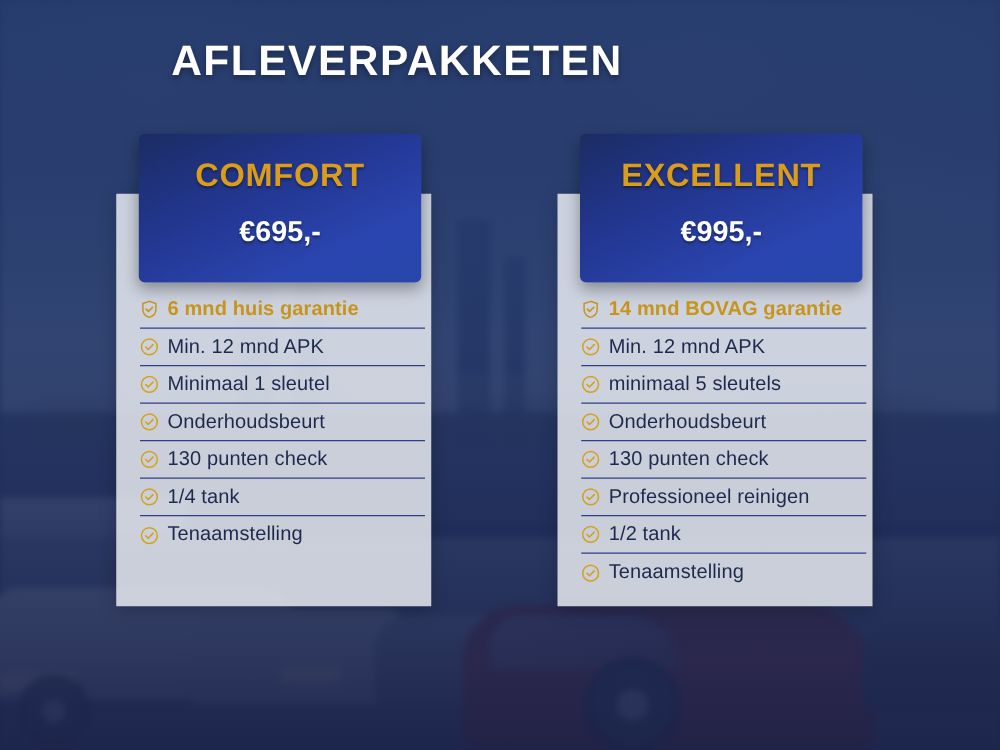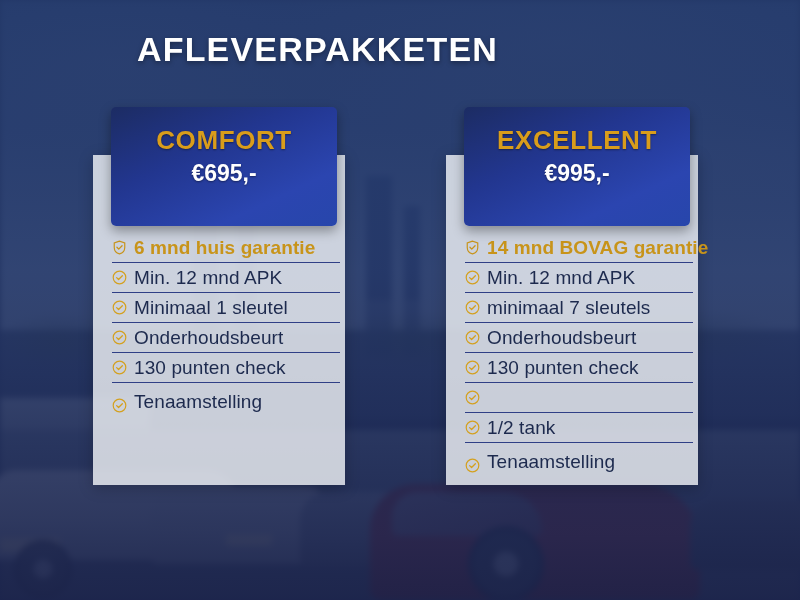--- a/index.html
+++ b/index.html
@@ -146,45 +146,45 @@
     box-shadow:0 5px 12px rgba(0,0,0,.35);
     text-align:center;
   }
   .card-name {
     margin-top:18px;
     font-size:26px; font-weight:bold; color:#d99d1b;
     letter-spacing:.6px;
     text-shadow:0 1px 2px rgba(0,0,0,.4);
   }
   .card-price {
-    margin-top:4px;
+    margin-top:16px;
     font-size:23px; font-weight:bold; color:#ffffff;
     text-shadow:0 1px 2px rgba(0,0,0,.4);
   }
 
   .feature-list {
     position:absolute; left:19px; top:78px; width:228px;
     list-style:none;
   }
   .feature-row {
     position:relative;
     height:30px;
     display:flex; align-items:center;
     border-bottom:1px solid #2f3f86;
   }
-  .feature-row:last-child { border-bottom:none;align-items:flex-end; }
+  .feature-row:last-child { border-bottom:none; }
 
   .check-icon {
     flex:0 0 auto;
     width:15px; height:15px;
     margin-right:7px;
     display:block;
   }
   .feature-label {
-    font-size:19px;
+    font-size:16px;
     color:#1d2a4e;
     white-space:nowrap;
     letter-spacing:.1px;
   }
   .feature-row.highlight .feature-label {
     color:#c8941a;
     font-weight:600;
   }
 </style>
 </head>
@@ -256,20 +256,27 @@
 
           <li class="feature-row">
             <svg class="check-icon" viewBox="0 0 24 24">
               <circle cx="12" cy="12" r="10.1" fill="none" stroke="#d4a01e" stroke-width="1.9"></circle>
               <path d="M7.4 12.2l3.1 3.1 6.1-6.2" fill="none" stroke="#d4a01e" stroke-width="2" stroke-linecap="round" stroke-linejoin="round"></path>
             </svg>
             <span class="feature-label">130 punten check</span>
           </li>
 
 
+          <li class="feature-row">
+            <svg class="check-icon" viewBox="0 0 24 24">
+              <circle cx="12" cy="12" r="10.1" fill="none" stroke="#d4a01e" stroke-width="1.9"></circle>
+              <path d="M7.4 12.2l3.1 3.1 6.1-6.2" fill="none" stroke="#d4a01e" stroke-width="2" stroke-linecap="round" stroke-linejoin="round"></path>
+            </svg>
+            <span class="feature-label">1/4 tank</span>
+          </li>
 
           <li class="feature-row">
             <svg class="check-icon" viewBox="0 0 24 24">
               <circle cx="12" cy="12" r="10.1" fill="none" stroke="#d4a01e" stroke-width="1.9"></circle>
               <path d="M7.4 12.2l3.1 3.1 6.1-6.2" fill="none" stroke="#d4a01e" stroke-width="2" stroke-linecap="round" stroke-linejoin="round"></path>
             </svg>
             <span class="feature-label">Tenaamstelling</span>
           </li>
 
         </ul>
@@ -298,21 +305,21 @@
               <path d="M7.4 12.2l3.1 3.1 6.1-6.2" fill="none" stroke="#d4a01e" stroke-width="2" stroke-linecap="round" stroke-linejoin="round"></path>
             </svg>
             <span class="feature-label">Min. 12 mnd APK</span>
           </li>
 
           <li class="feature-row">
             <svg class="check-icon" viewBox="0 0 24 24">
               <circle cx="12" cy="12" r="10.1" fill="none" stroke="#d4a01e" stroke-width="1.9"></circle>
               <path d="M7.4 12.2l3.1 3.1 6.1-6.2" fill="none" stroke="#d4a01e" stroke-width="2" stroke-linecap="round" stroke-linejoin="round"></path>
             </svg>
-            <span class="feature-label">minimaal 7 sleutels</span>
+            <span class="feature-label">minimaal 5 sleutels</span>
           </li>
 
           <li class="feature-row">
             <svg class="check-icon" viewBox="0 0 24 24">
               <circle cx="12" cy="12" r="10.1" fill="none" stroke="#d4a01e" stroke-width="1.9"></circle>
               <path d="M7.4 12.2l3.1 3.1 6.1-6.2" fill="none" stroke="#d4a01e" stroke-width="2" stroke-linecap="round" stroke-linejoin="round"></path>
             </svg>
             <span class="feature-label">Onderhoudsbeurt</span>
           </li>
 
@@ -322,20 +329,21 @@
               <path d="M7.4 12.2l3.1 3.1 6.1-6.2" fill="none" stroke="#d4a01e" stroke-width="2" stroke-linecap="round" stroke-linejoin="round"></path>
             </svg>
             <span class="feature-label">130 punten check</span>
           </li>
 
           <li class="feature-row">
             <svg class="check-icon" viewBox="0 0 24 24">
               <circle cx="12" cy="12" r="10.1" fill="none" stroke="#d4a01e" stroke-width="1.9"></circle>
               <path d="M7.4 12.2l3.1 3.1 6.1-6.2" fill="none" stroke="#d4a01e" stroke-width="2" stroke-linecap="round" stroke-linejoin="round"></path>
             </svg>
+            <span class="feature-label">Professioneel reinigen</span>
           </li>
 
           <li class="feature-row">
             <svg class="check-icon" viewBox="0 0 24 24">
               <circle cx="12" cy="12" r="10.1" fill="none" stroke="#d4a01e" stroke-width="1.9"></circle>
               <path d="M7.4 12.2l3.1 3.1 6.1-6.2" fill="none" stroke="#d4a01e" stroke-width="2" stroke-linecap="round" stroke-linejoin="round"></path>
             </svg>
             <span class="feature-label">1/2 tank</span>
           </li>
 

